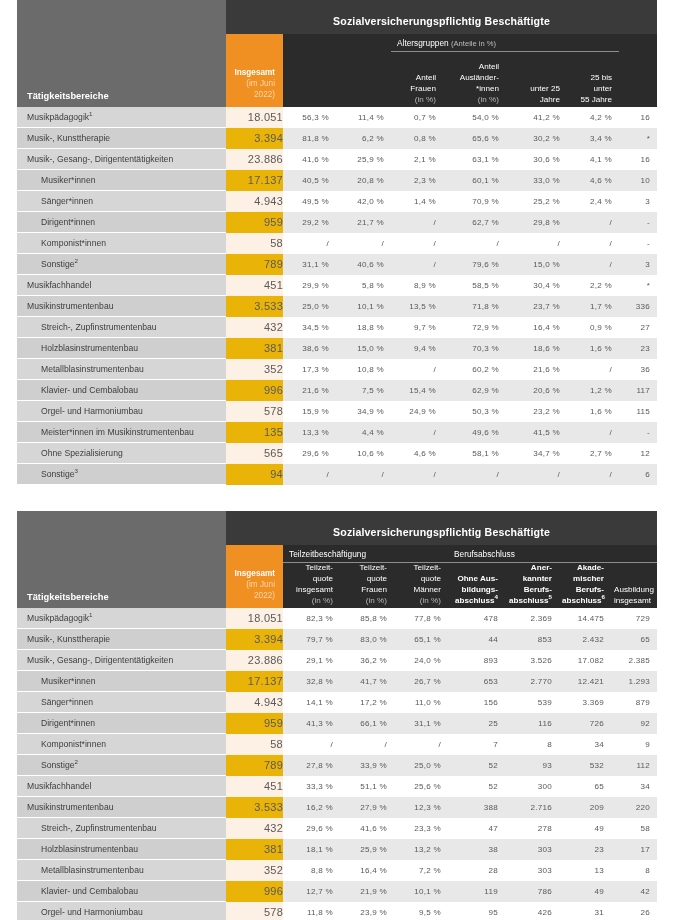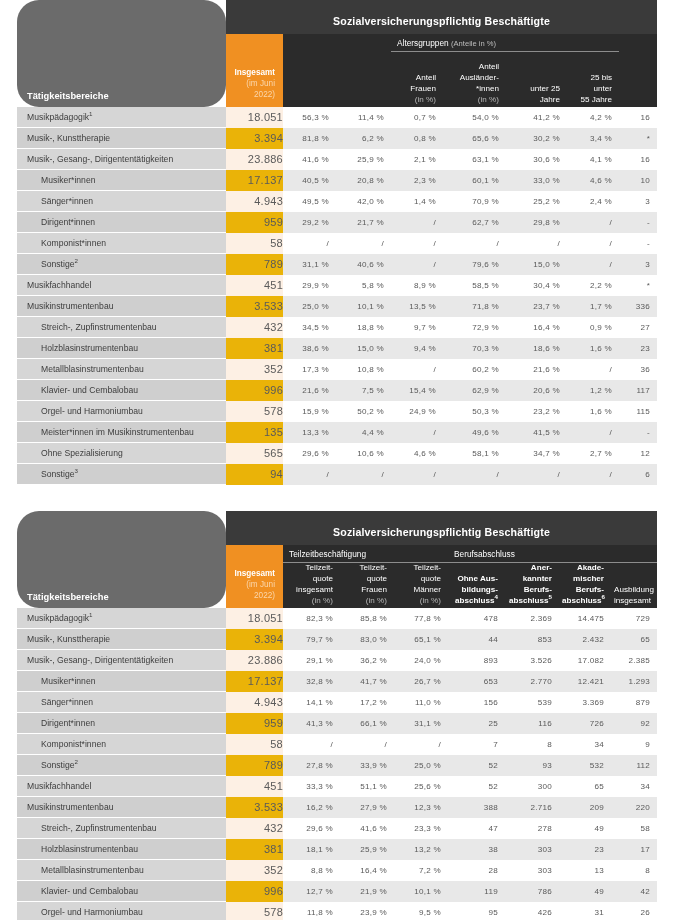--- a/index.html
+++ b/index.html
@@ -66,21 +66,20 @@
   }
   .hdr-total .dim{color:#fbd6ab;font-weight:normal;}
   .hdr-rowlabel{
     background:#6b6b6b;
     color:#ffffff;
     font-size:9.3px;
     font-weight:bold;
     text-align:left;
     vertical-align:bottom;
     padding:0 0 6px 10px;
-    border-radius:22px;
   }
   .hdr-spacer{background:#2b2b2b;}
   .hdr-spacer-total{background:#f09022;}
 
   
   td{padding:0;}
   tbody tr{height:21px;}
   td.lbl{
     background:#d6d6d6;
     color:#3d3d3d;
@@ -330,21 +329,21 @@
           <td class="num">15,4 %</td>
           <td class="num">62,9 %</td>
           <td class="num">20,6 %</td>
           <td class="num">1,2 %</td>
           <td class="num">117</td>
         </tr>
         <tr>
           <td class="lbl ind">Orgel- und Harmoniumbau</td>
           <td class="total">578</td>
           <td class="num">15,9 %</td>
-          <td class="num">50,2 %</td>
+          <td class="num">34,9 %</td>
           <td class="num">24,9 %</td>
           <td class="num">50,3 %</td>
           <td class="num">23,2 %</td>
           <td class="num">1,6 %</td>
           <td class="num">115</td>
         </tr>
         <tr class="alt">
           <td class="lbl ind">Meister*innen im Musikinstrumentenbau</td>
           <td class="total">135</td>
           <td class="num">13,3 %</td>

